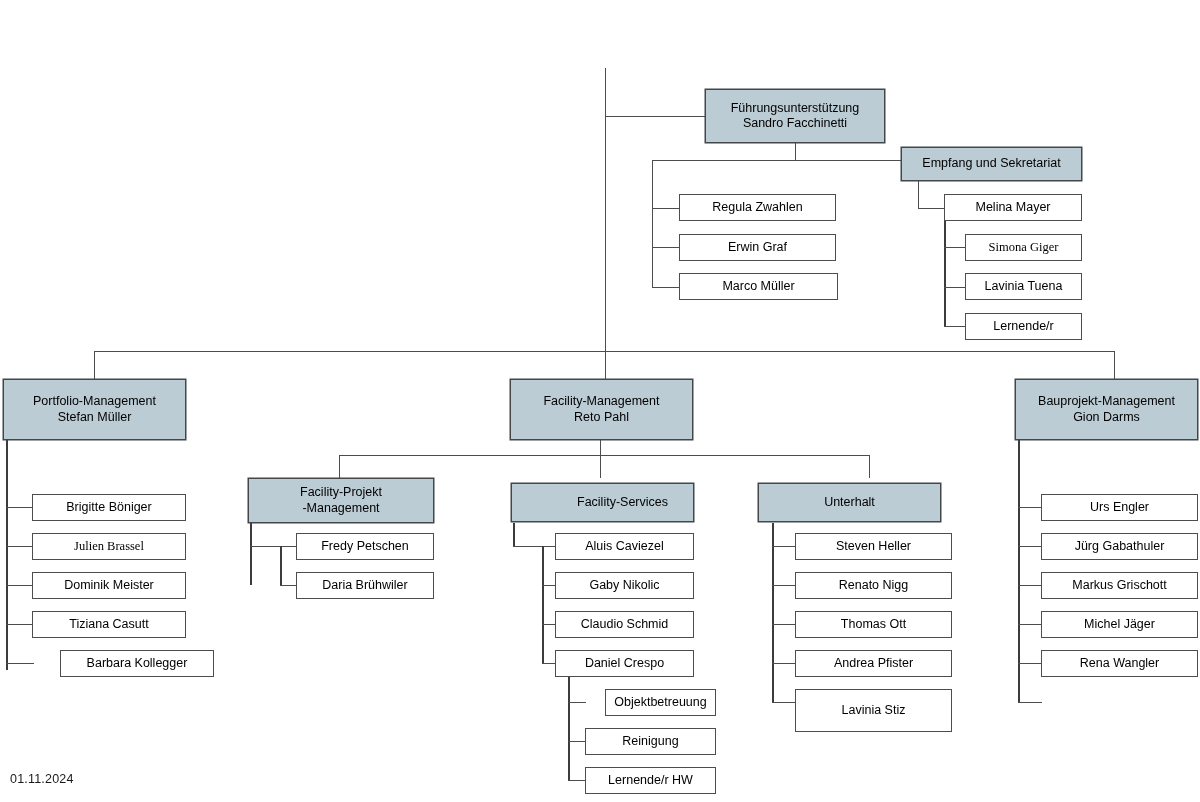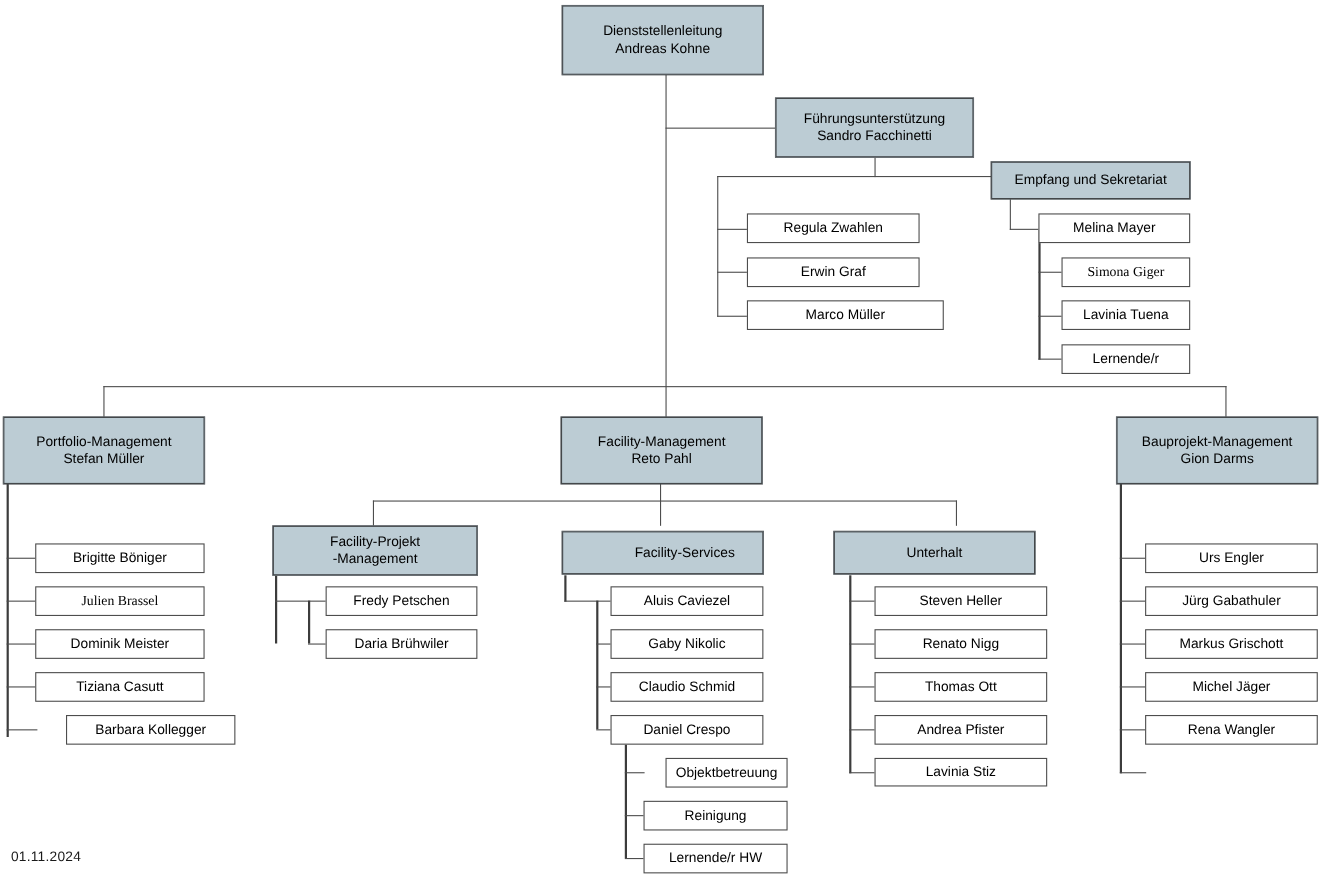--- a/index.html
+++ b/index.html
@@ -132,22 +132,20 @@
   <div class="ln h" style="left:772px; top:702px; width:24px;"></div>
 
   <div class="ln thick-v" style="left:1018px; top:400px; height:303px;"></div>
   <div class="ln h" style="left:1018px; top:507px; width:24px;"></div>
   <div class="ln h" style="left:1018px; top:546px; width:24px;"></div>
   <div class="ln h" style="left:1018px; top:585px; width:24px;"></div>
   <div class="ln h" style="left:1018px; top:624px; width:24px;"></div>
   <div class="ln h" style="left:1018px; top:663px; width:24px;"></div>
   <div class="ln h" style="left:1018px; top:702px; width:24px;"></div>
 
-  <div class="node unit" style="left:511px; top:5px; width:183px; height:63px;">Dienststellenleitung
-Andreas Kohne</div>
 
   <div class="node unit" style="left:705px; top:89px; width:180px; height:54px;">Führungsunterstützung
 Sandro Facchinetti</div>
 
   <div class="node unit" style="left:901px; top:147px; width:181px; height:34px;">Empfang und Sekretariat</div>
 
   <div class="node unit" style="left:3px; top:379px; width:183px; height:61px;">Portfolio-Management
 Stefan Müller</div>
 
   <div class="node unit" style="left:510px; top:379px; width:183px; height:61px;">Facility-Management
@@ -158,21 +156,21 @@
 
   <div class="node unit" style="left:248px; top:478px; width:186px; height:45px;">Facility-Projekt
 -Management</div>
 
   <div class="node unit" style="left:511px; top:483px; width:183px; height:39px;padding-left:40px;">Facility-Services</div>
 
   <div class="node unit" style="left:758px; top:483px; width:183px; height:39px;">Unterhalt</div>
 
   <div class="node person" style="left:679px; top:194px; width:157px; height:27px;">Regula Zwahlen</div>
   <div class="node person" style="left:679px; top:234px; width:157px; height:27px;">Erwin Graf</div>
-  <div class="node person" style="left:679px; top:273px; width:179px; height:27px;">Marco Müller</div>
+  <div class="node person" style="left:679px; top:273px; width:159px; height:27px;">Marco Müller</div>
 
   <div class="node person" style="left:944px; top:194px; width:138px; height:27px;">Melina Mayer</div>
   <div class="node person" style="left:965px; top:234px; width:117px; height:27px;font-family:Liberation Serif, serif;">Simona Giger</div>
   <div class="node person" style="left:965px; top:273px; width:117px; height:27px;">Lavinia Tuena</div>
   <div class="node person" style="left:965px; top:313px; width:117px; height:27px;">Lernende/r</div>
 
   <div class="node person" style="left:32px; top:494px; width:154px; height:27px;">Brigitte Böniger</div>
   <div class="node person" style="left:32px; top:533px; width:154px; height:27px;font-family:Liberation Serif, serif;">Julien Brassel</div>
   <div class="node person" style="left:32px; top:572px; width:154px; height:27px;">Dominik Meister</div>
   <div class="node person" style="left:32px; top:611px; width:154px; height:27px;">Tiziana Casutt</div>
@@ -186,21 +184,21 @@
   <div class="node person" style="left:555px; top:611px; width:139px; height:27px;">Claudio Schmid</div>
   <div class="node person" style="left:555px; top:650px; width:139px; height:27px;">Daniel Crespo</div>
   <div class="node person" style="left:605px; top:689px; width:111px; height:27px;">Objektbetreuung</div>
   <div class="node person" style="left:585px; top:728px; width:131px; height:27px;">Reinigung</div>
   <div class="node person" style="left:585px; top:767px; width:131px; height:27px;">Lernende/r HW</div>
 
   <div class="node person" style="left:795px; top:533px; width:157px; height:27px;">Steven Heller</div>
   <div class="node person" style="left:795px; top:572px; width:157px; height:27px;">Renato Nigg</div>
   <div class="node person" style="left:795px; top:611px; width:157px; height:27px;">Thomas Ott</div>
   <div class="node person" style="left:795px; top:650px; width:157px; height:27px;">Andrea Pfister</div>
-  <div class="node person" style="left:795px; top:689px; width:157px; height:26px;">Lavinia Stiz</div>
+  <div class="node person" style="left:795px; top:689px; width:157px; height:43px;">Lavinia Stiz</div>
 
   <div class="node person" style="left:1041px; top:494px; width:157px; height:27px;">Urs Engler</div>
   <div class="node person" style="left:1041px; top:533px; width:157px; height:27px;">Jürg Gabathuler</div>
   <div class="node person" style="left:1041px; top:572px; width:157px; height:27px;">Markus Grischott</div>
   <div class="node person" style="left:1041px; top:611px; width:157px; height:27px;">Michel Jäger</div>
   <div class="node person" style="left:1041px; top:650px; width:157px; height:27px;">Rena Wangler</div>
 
   <div id="datestamp">01.11.2024</div>
 
 </div>

